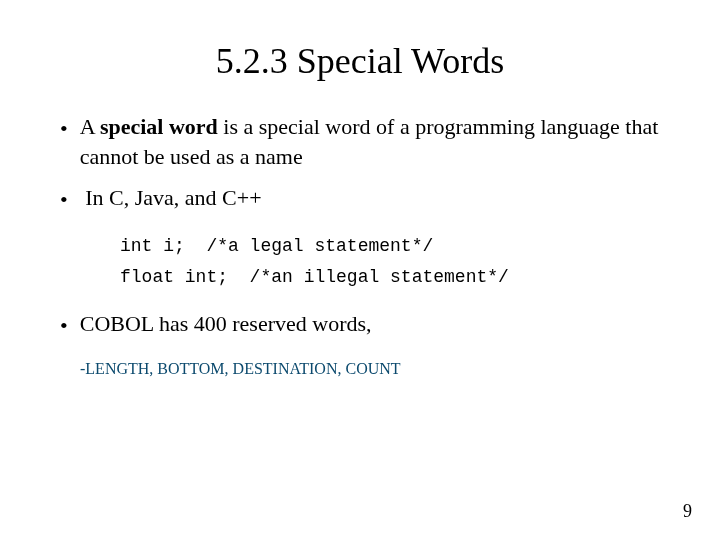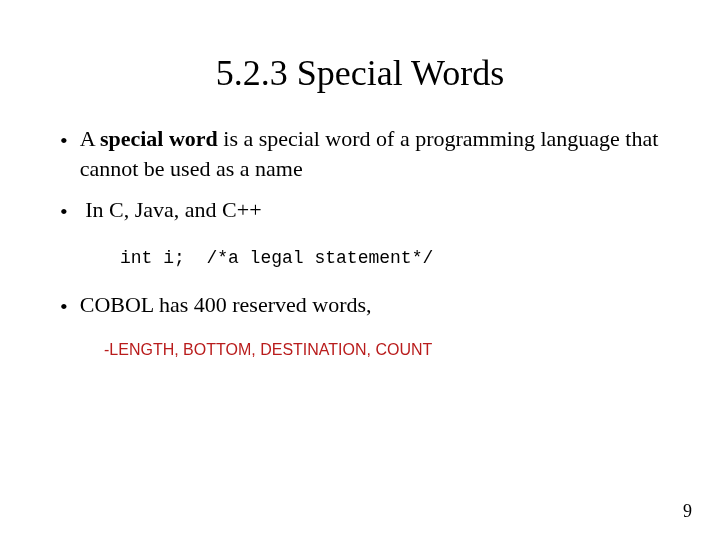--- a/index.html
+++ b/index.html
@@ -13,21 +13,21 @@
       height: 540px;
       background: #ffffff;
       font-family: 'Times New Roman', Times, serif;
       overflow: hidden;
       position: relative;
     }
 
     .slide {
       width: 720px;
       height: 540px;
-      padding: 52px 60px 30px 60px;
+      padding: 40px 60px 30px 60px;
       display: flex;
       flex-direction: column;
       gap: 0;
     }
 
     .title {
       font-size: 36px;
       font-weight: normal;
       text-align: center;
       margin-bottom: 30px;
@@ -70,25 +70,25 @@
       flex-direction: column;
       gap: 4px;
       line-height: 1.5;
     }
 
     .code-line {
       white-space: pre;
     }
 
     .cobol-code {
-      font-family: Liberation Sans, sans-serif;
+      font-family: Liberation Serif, serif;
       font-size: 16px;
-      margin-left: 44px;
+      margin-left: 20px;
       margin-top: 4px;
-      color: #b91c1c;
+      color: #0c4a6e;
       white-space: pre;
       line-height: 1.5;
     }
 
     .page-number {
       position: absolute;
       bottom: 18px;
       right: 28px;
       font-size: 18px;
       color: #000000;
@@ -111,20 +111,21 @@
 
     <div class="bullet-item">
       <span class="bullet-dot">•</span>
       <span class="bullet-text">
         &nbsp;In C, Java, and C++
       </span>
     </div>
 
     <div class="code-block">
       <span class="code-line">int i;  /*a legal statement*/</span>
+      <span class="code-line">float int;  /*an illegal statement*/</span>
     </div>
 
     <div class="bullet-item">
       <span class="bullet-dot">•</span>
       <span class="bullet-text">
         COBOL has 400 reserved words,
       </span>
     </div>
 
     <div class="cobol-code">-LENGTH, BOTTOM, DESTINATION, COUNT</div>

